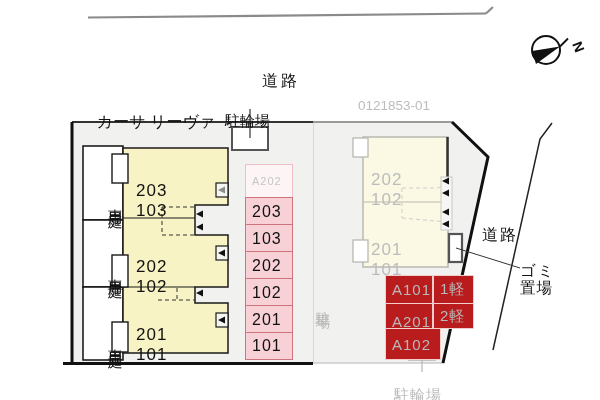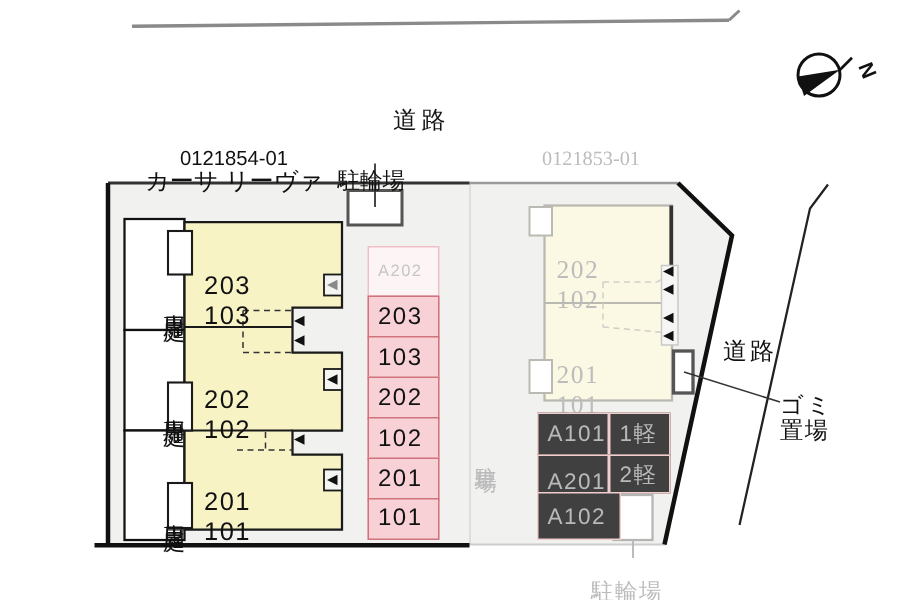--- a/index.html
+++ b/index.html
@@ -1,28 +1,28 @@
 <!DOCTYPE html>
 <html><head>
 <meta charset="utf-8">
 <style>
   html,body{margin:0;padding:0;background:#fff;}
   .canvas{position:relative;width:600px;height:400px;background:#fff;overflow:hidden;
           font-family:"Liberation Sans",sans-serif;color:#111;}
   .canvas svg{position:absolute;left:0;top:0;}
   .lbl{position:absolute;white-space:nowrap;line-height:1.1;margin-top:16px;}
   .center{text-align:center;}
-  .gray{color:#bcbcbc;font-family:Liberation Serif, serif;}
+  .gray{color:#bcbcbc;}
   .vtext{writing-mode:vertical-rl;text-orientation:upright;letter-spacing:2px;}
   .unit{font-size:17px;line-height:1.2;letter-spacing:1px;}
   .cell{position:absolute;box-sizing:border-box;font-size:16px;
         display:flex;align-items:center;padding-left:6px;letter-spacing:1px;}
   .cellL{background:#f8d1d7;border:1.8px solid #cf737c;color:#111;}
   .cellA202{background:#fdf5f5;border:1.5px solid #eec0c6;color:#c6c6c6;}
-  .cellR{background:#404040;border:1.5px solid #f2cdcd;color:#b9b9b9;font-size:15px;}
+  .cellR{background:#b91c1c;border:1.5px solid #f2cdcd;color:#b9b9b9;font-size:15px;margin-left:27px;}
   .gardenText{display:flex;justify-content:center;font-size:15px;}
 </style>
 </head>
 <body>
 
 <div class="canvas">
 
   <svg width="600" height="400" viewBox="0 0 600 400">
 
     <g>
@@ -121,21 +121,20 @@
     <g>
       <circle cx="546" cy="50" r="14" fill="#fff" stroke="#111" stroke-width="2"></circle>
       <polygon points="532,51 560,46.5 536,64" fill="#111"></polygon>
       <line x1="560" y1="46.5" x2="568" y2="38.5" stroke="#111" stroke-width="1.8"></line>
       <text x="572" y="44" transform="rotate(68 572 44)" font-size="14" font-weight="bold" fill="#111">N</text>
     </g>
   </svg>
 
   <div class="lbl" style="left:262px;top:56px;font-size:16px;letter-spacing:3px;">道路</div>
 
-  <div class="lbl center" style="left:111px;top:83px;width:90px;font-size:13.5px;">0121854-01</div>
   <div class="lbl center" style="left:92px;top:97px;width:128px;font-size:16px;">カーサ リーヴァ</div>
   <div class="lbl" style="left:225px;top:97px;font-size:15px;">駐輪場</div>
 
   <div class="lbl center gray" style="left:349px;top:83px;width:90px;font-size:13.5px;">0121853-01</div>
 
   <div class="lbl vtext gardenText" style="left:83px;top:151px;width:40px;height:66px;">専用庭</div>
   <div class="lbl vtext gardenText" style="left:83px;top:224px;width:40px;height:60px;">専用庭</div>
   <div class="lbl vtext gardenText" style="left:83px;top:292px;width:40px;height:64px;">専用庭</div>
 
   <div class="lbl unit" style="left:136px;top:165px;">

